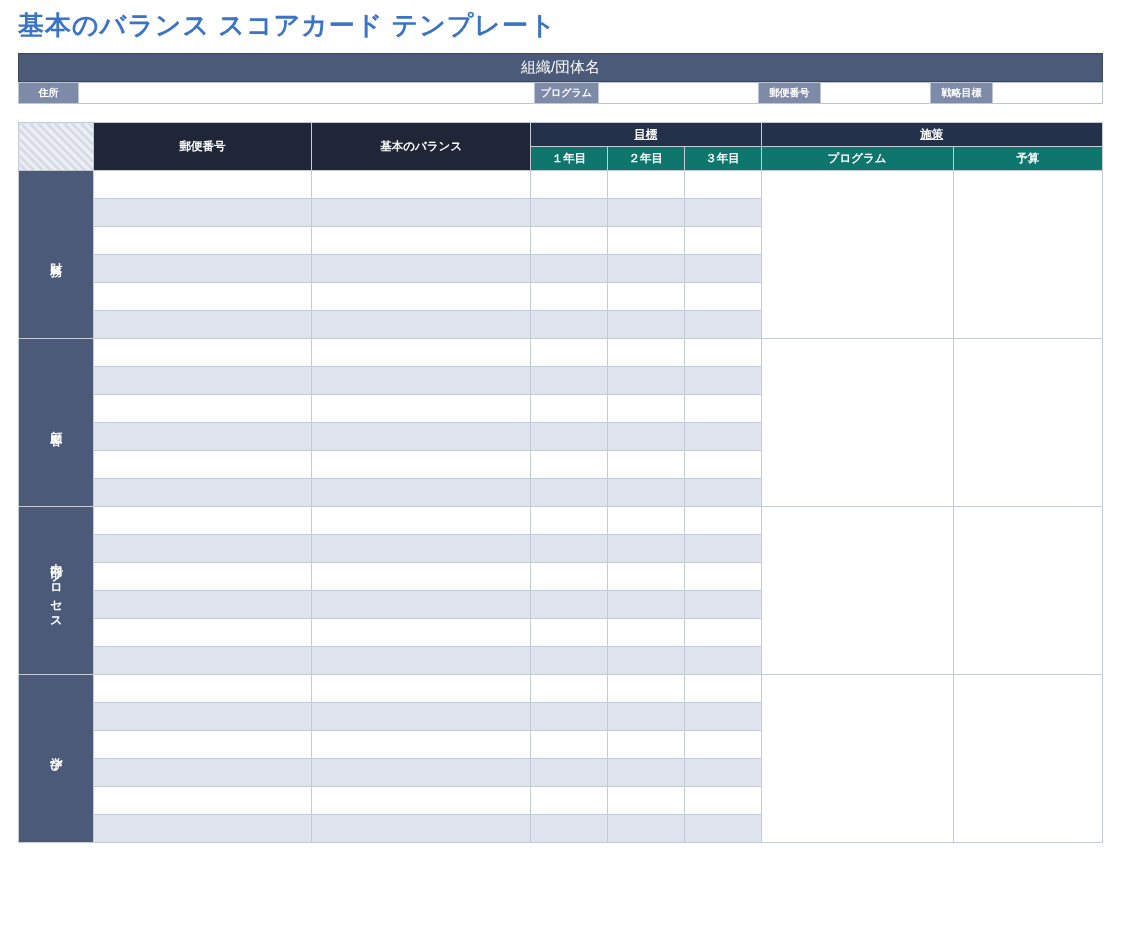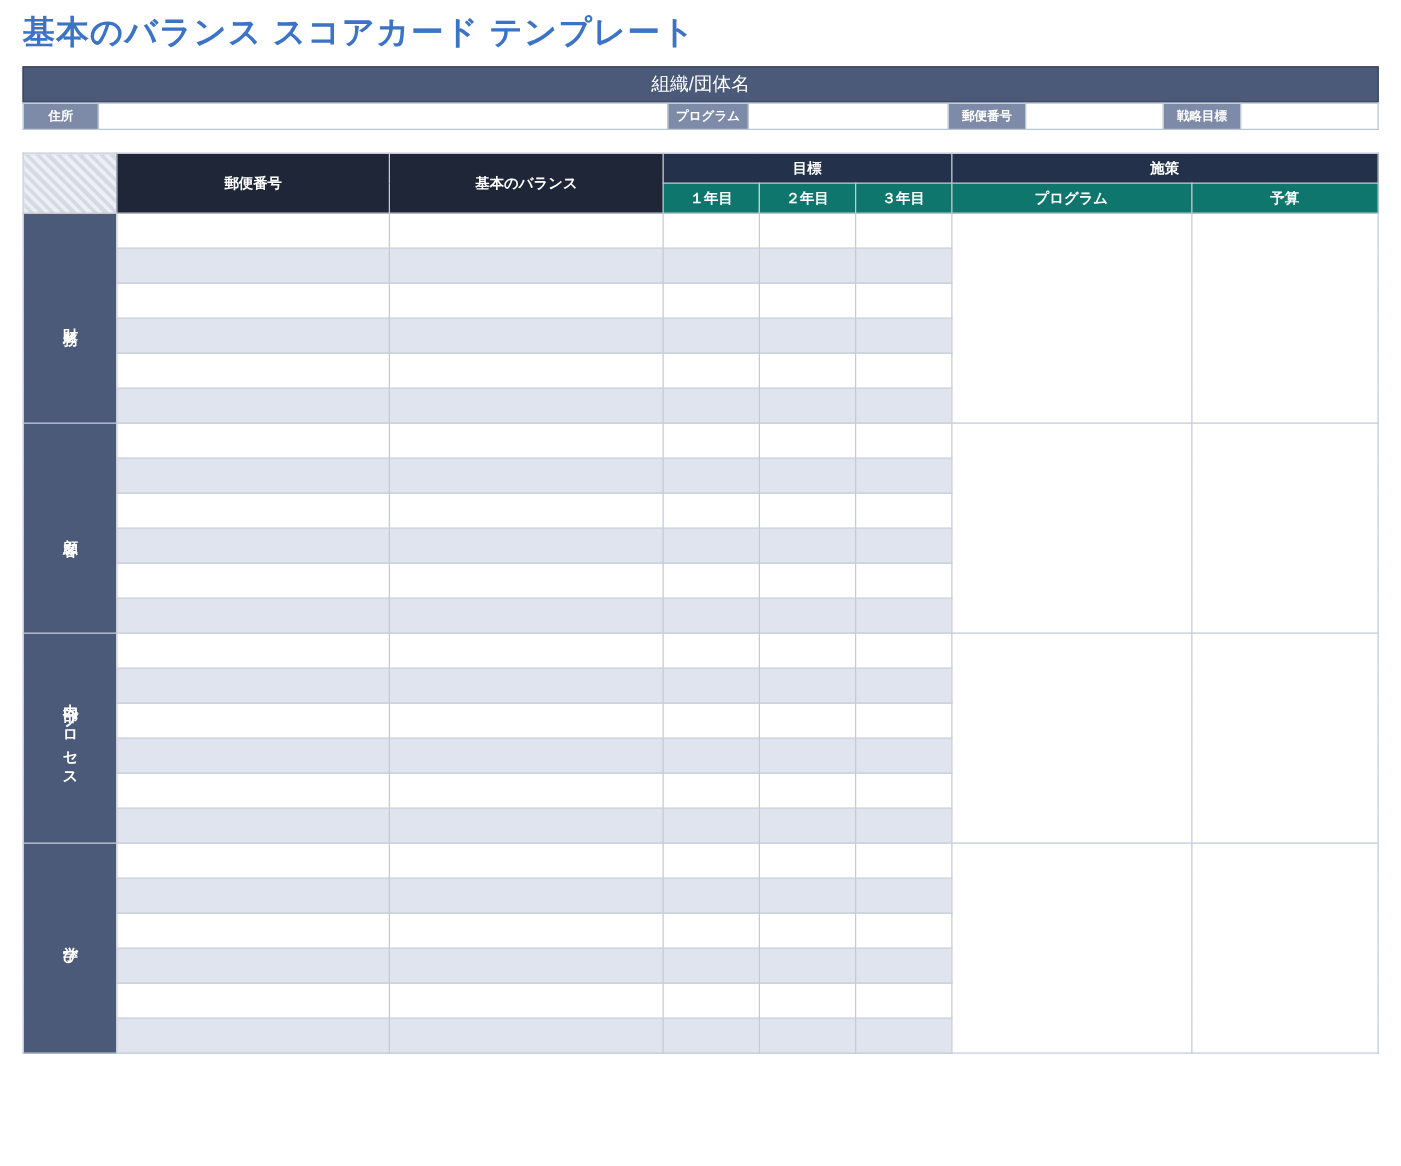--- a/index.html
+++ b/index.html
@@ -58,21 +58,21 @@
   table.card th {
     color: #fff;
     font-size: 11.5px;
     font-weight: 600;
     padding: 4px 2px;
   }
   .hatch {
     background: repeating-linear-gradient(45deg,#eceff5,#eceff5 3px,#d5d9e4 3px,#d5d9e4 6px);
   }
   th.dark1 { background: #1e2637; }
-  th.dark2 { background: #23314a; }
+  th.dark2 { background: #23314a; text-decoration: underline; }
   th.sub   { background: #0f766e; font-weight: 500; }
 
   .side {
     background: #4a5a78;
     color: #fff;
     font-size: 12px;
     text-align: center;
     vertical-align: middle;
     font-weight: 600;
   }

